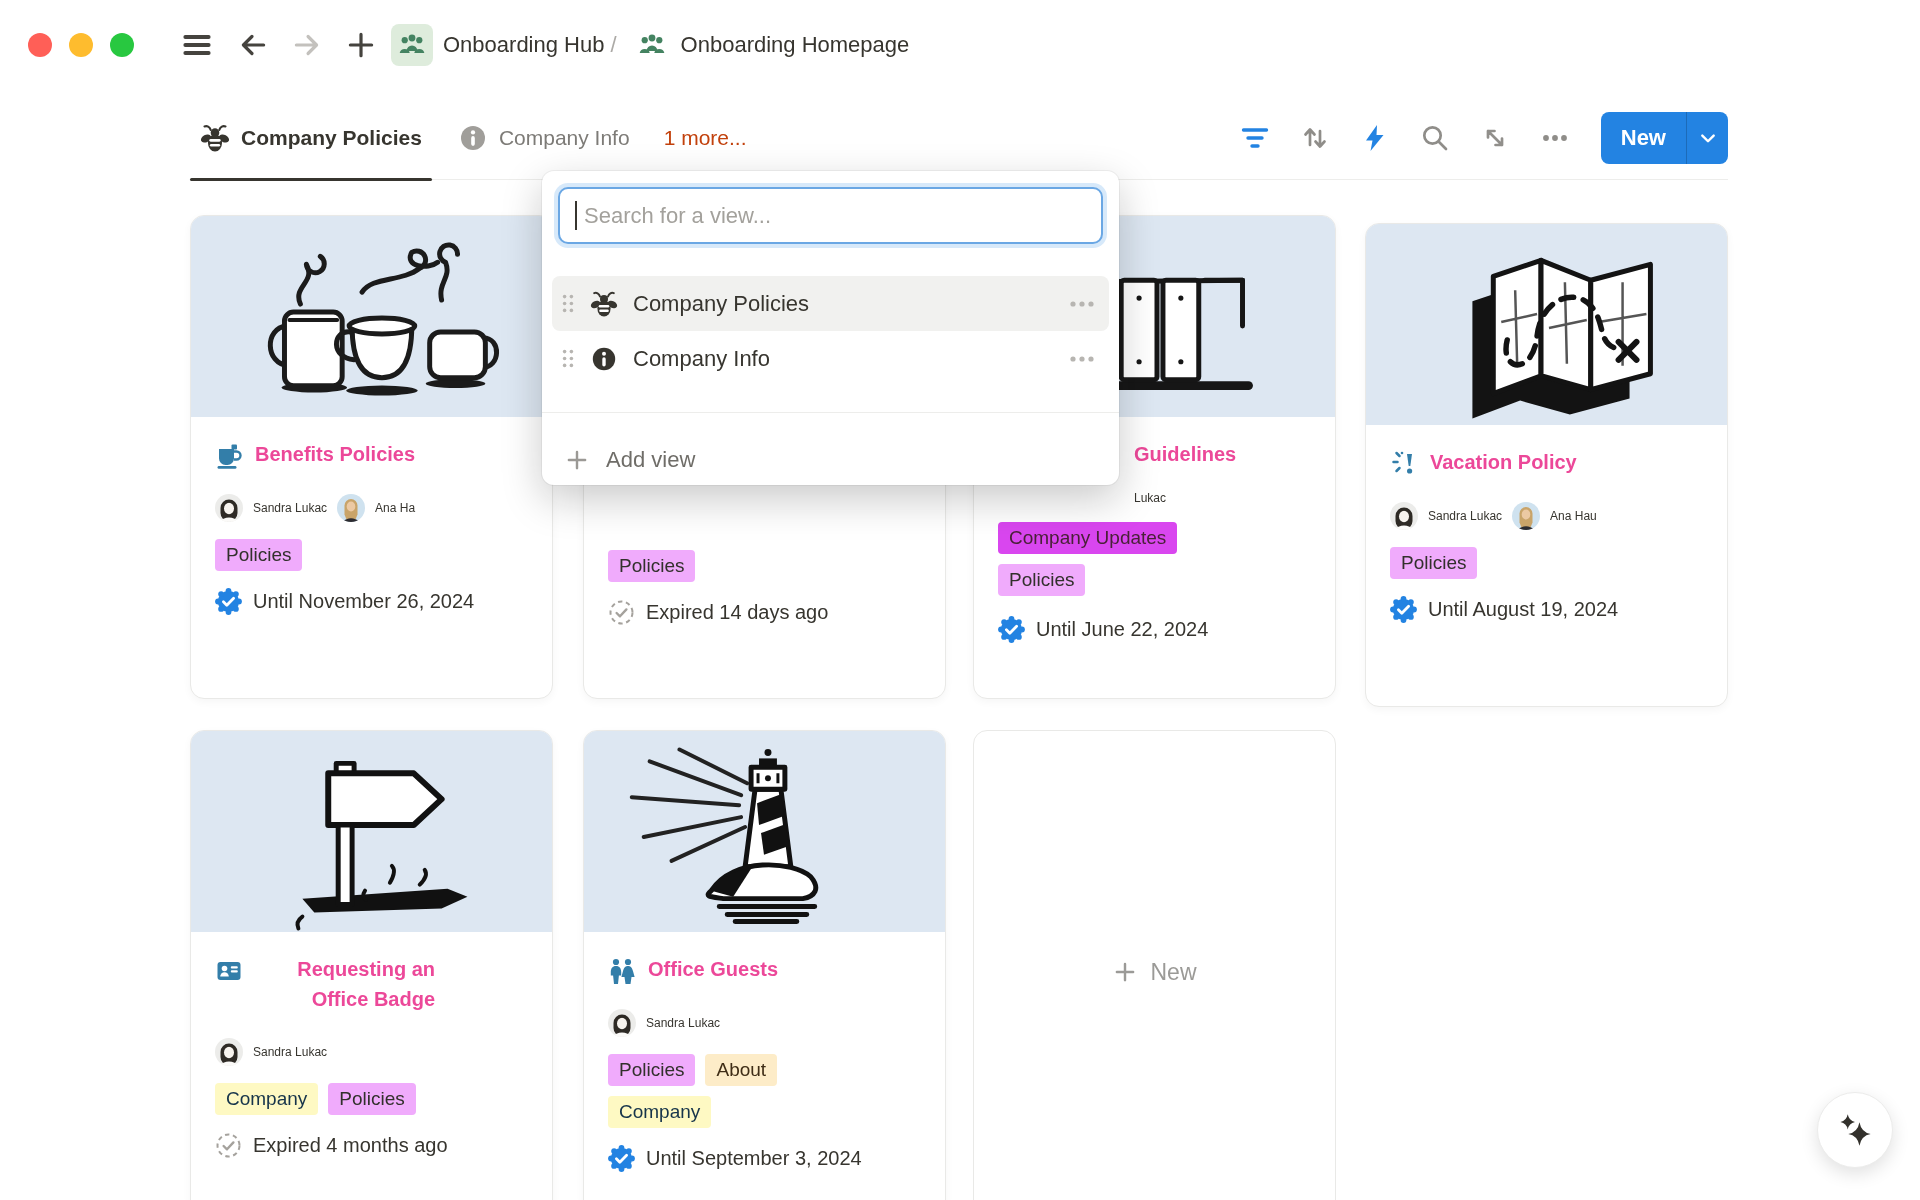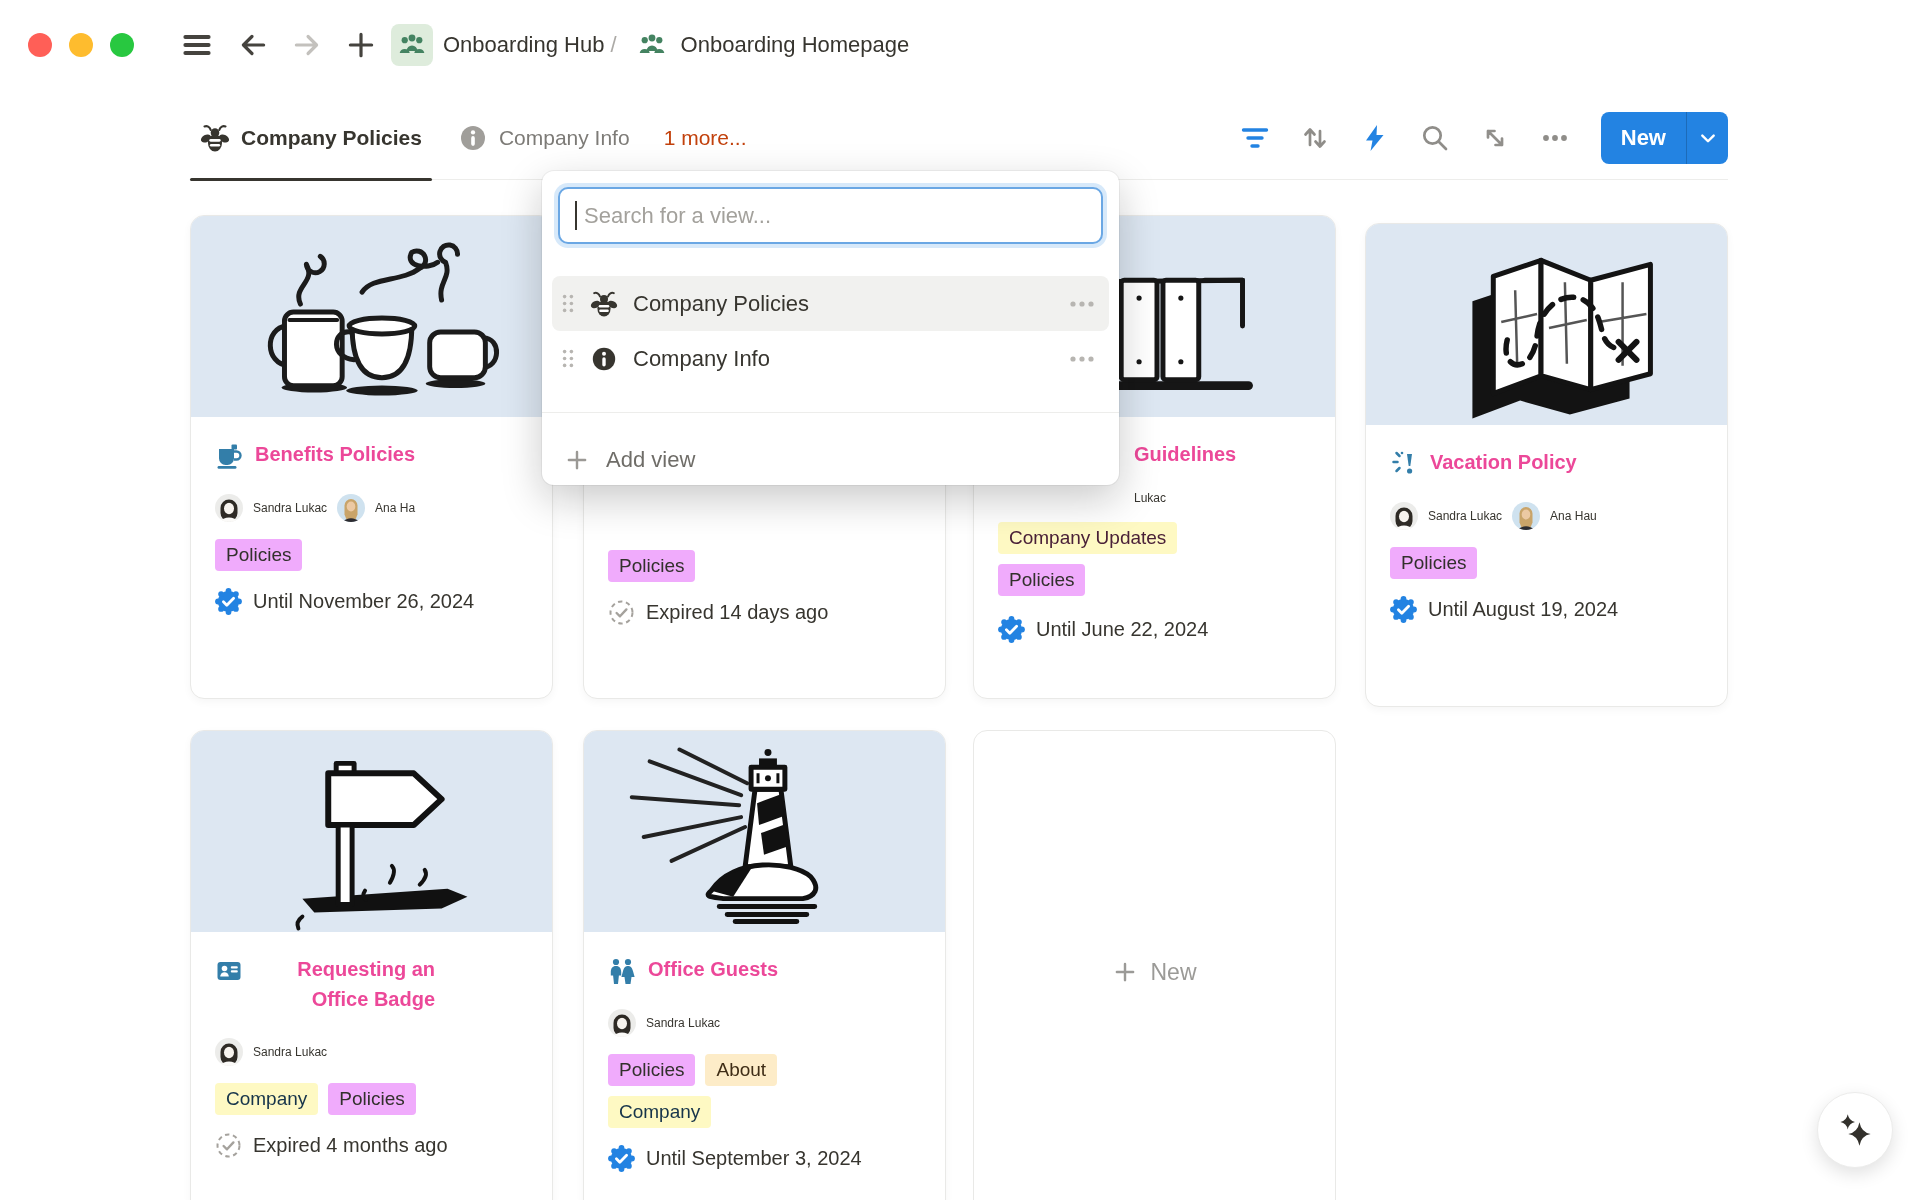--- a/index.html
+++ b/index.html
@@ -62,21 +62,21 @@
     white-space:nowrap; overflow:hidden; }
   .avatar { width:28px; height:28px; border-radius:50%; overflow:hidden; flex:none; }
   .avatar svg { width:28px; height:28px; display:block; }
   .pname { font-size:12px; color:#37352f; }
   .row-tags { margin-top:17px; display:flex; gap:10px; }
   .row-tags.second { margin-top:10px; }
   .tag { font-size:19px; line-height:32px; padding:0 11px; border-radius:4px; white-space:nowrap; }
   .tag.gray { background:#f0abfc; color:#32302c; }
   .tag.blue { background:#fef9c3; color:#16344a; }
   .tag.yellow { background:#fdecc8; color:#3f2d16; }
-  .tag.pink { background:#fef9c3; color:#4a2138; }
+  .tag.pink { background:#d946ef; color:#4a2138; }
   .row-status { margin-top:17px; display:flex; align-items:center; gap:11px;
     font-size:20px; color:#37352f; }
   .row-status svg { width:27px; height:27px; flex:none; }
   .indent { padding-left:136px; }
   .card-hiddenview .row-tags { margin-top:133px; }
   .card-guidelines .row-person { margin-top:22px; }
   .card-guidelines .row-status { margin-top:20px; }
   .card-new { display:flex; align-items:center; justify-content:center; box-shadow:none; }
   .new-ph { display:flex; align-items:center; gap:12px; color:#9b9a97; font-size:23px; }
   .new-ph svg { width:26px; height:26px; }

